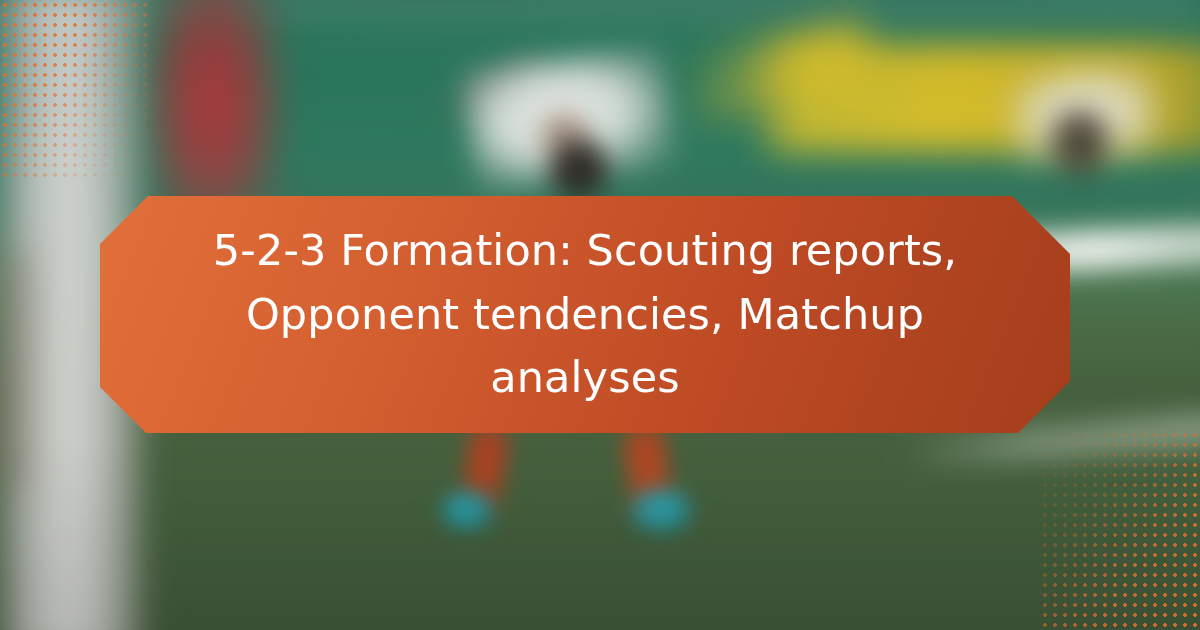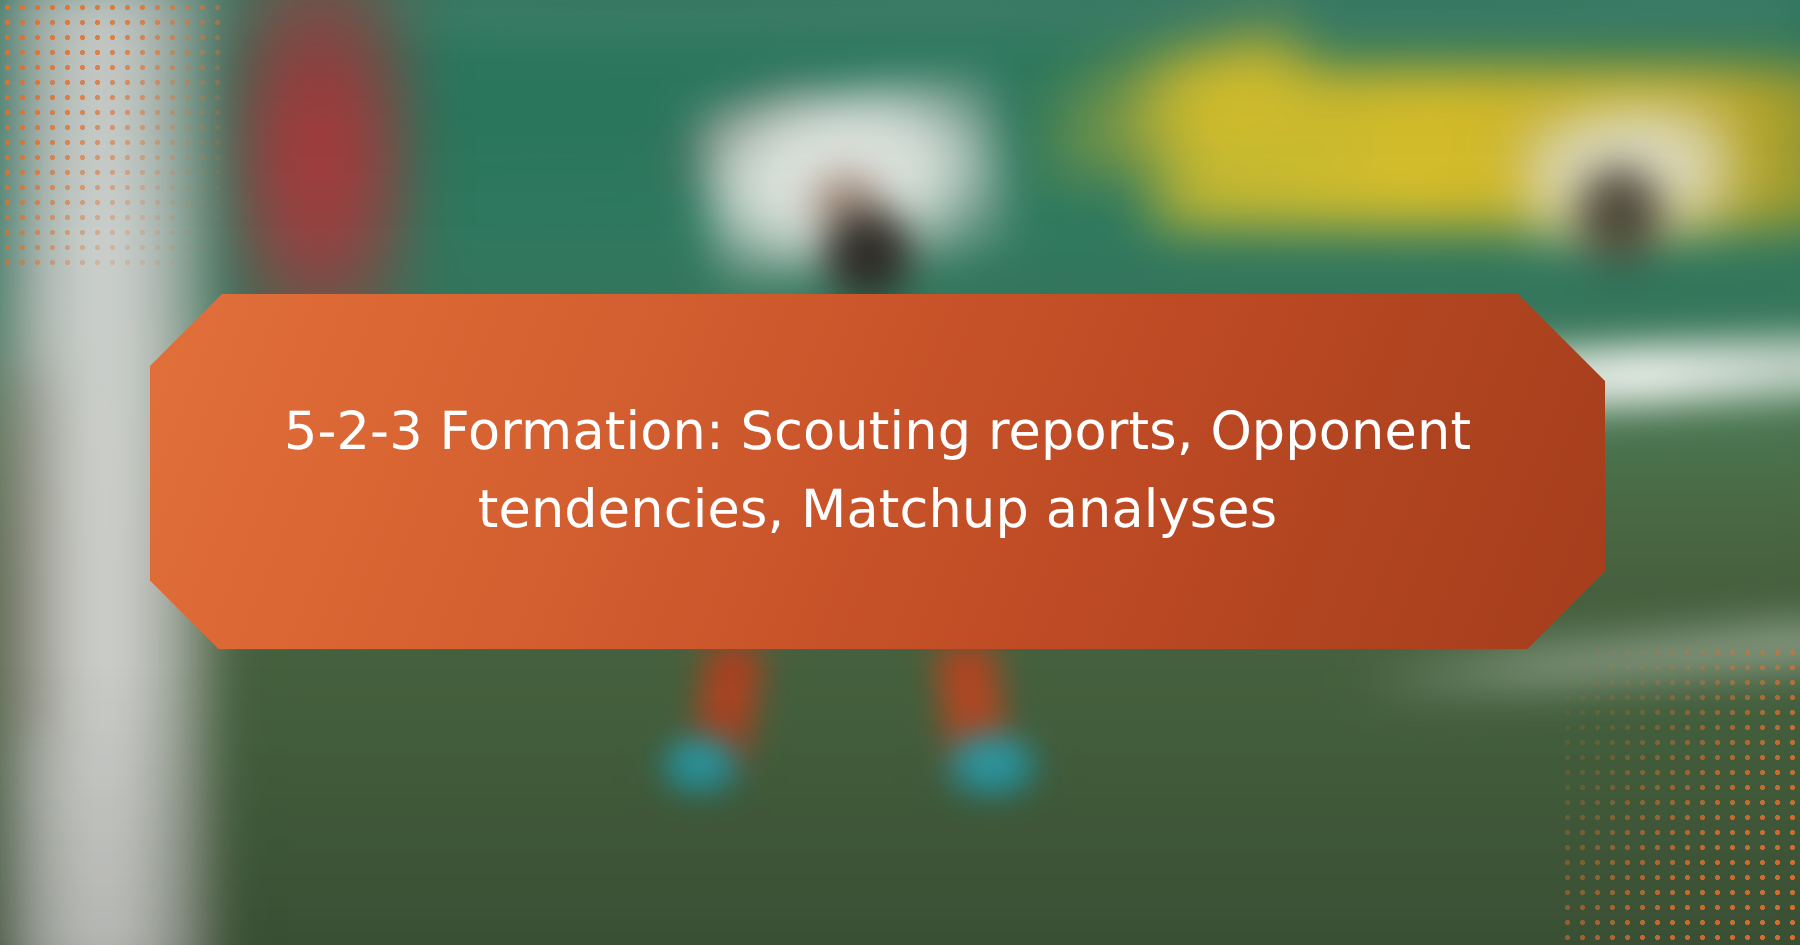--- a/index.html
+++ b/index.html
@@ -322,21 +322,21 @@
       0 48px
     );
     display: flex;
     align-items: center;
     justify-content: center;
     box-sizing: border-box;
     padding: 0 58px;
   }
   .banner-title {
     color: #ffffff;
-    font-size: 35px;
+    font-size: 43px;
     line-height: 1.48;
     font-weight: 400;
     text-align: center;
     letter-spacing: 0.1px;
     max-width: 800px;
   }
 </style>
 </head>
 <body>
 

